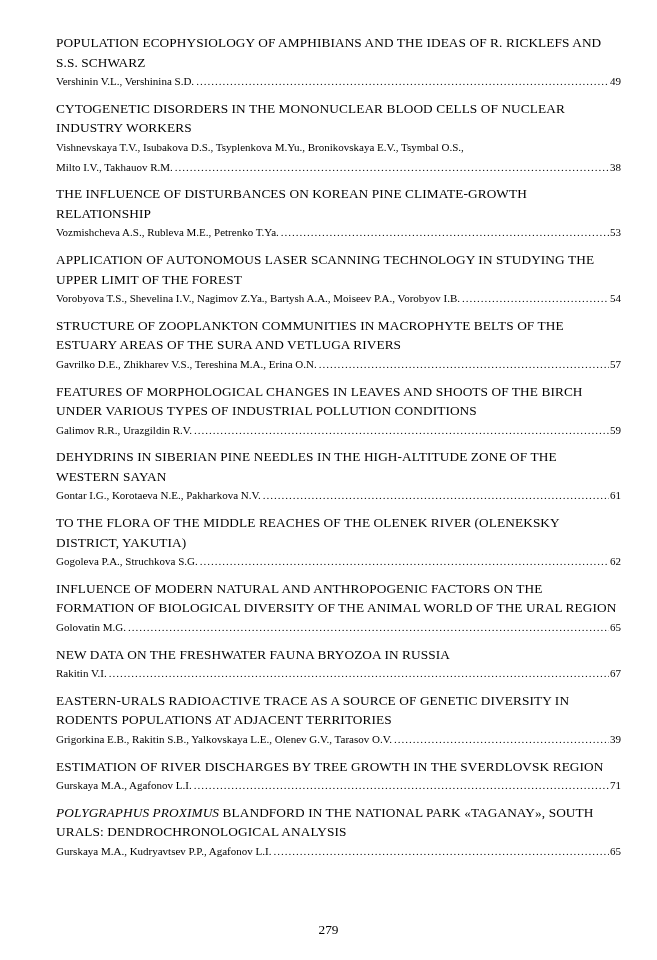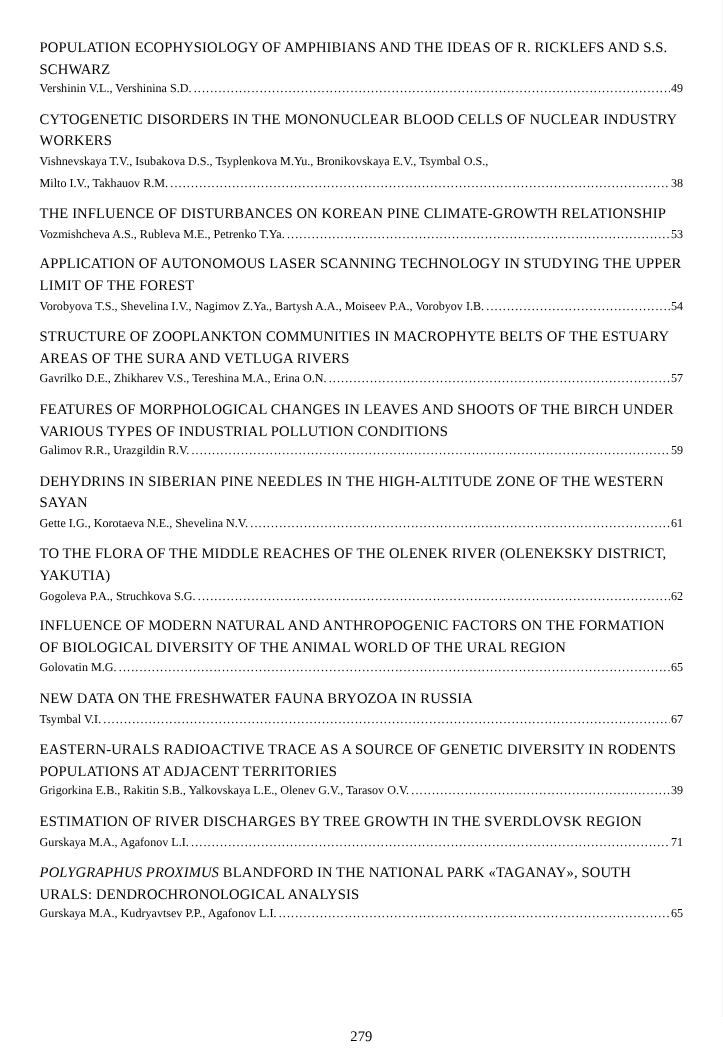--- a/index.html
+++ b/index.html
@@ -7,21 +7,21 @@
     padding: 0;
     background: #e8e8e8;
   }
   .page {
     position: relative;
     width: 657px;
     height: 960px;
     margin: 0 auto;
     background: #ffffff;
     box-sizing: border-box;
-    padding: 33px 36px 0 36px;
+    padding: 33px 36px 0 56px;
     font-family: "Liberation Serif", "DejaVu Serif", serif;
     color: #000000;
     overflow: hidden;
   }
   .toc {
     display: block;
   }
   .entry {
     margin: 0 0 7px 0;
   }
@@ -59,21 +59,21 @@
     content: "..........................................................................................................................................................................................................";
     letter-spacing: 1px;
   }
   .pg {
     flex: 0 0 auto;
     white-space: nowrap;
   }
   .page-footer {
     position: absolute;
     left: 0;
-    bottom: 10px;
+    bottom: 22px;
     width: 100%;
     text-align: center;
     font-size: 13.3px;
   }
 </style>
 </head>
 <body>
 
 <div class="page">
   <main class="toc" id="toc-list">
@@ -143,21 +143,21 @@
             <span class="leader"></span>
             <span class="pg">59</span>
           </div>
         </div>
   </section>
 
   <section class="entry">
     <h2 class="title">DEHYDRINS IN SIBERIAN PINE NEEDLES IN THE HIGH-ALTITUDE ZONE OF THE WESTERN SAYAN</h2>
     <div class="authors-block">
           <div class="authors-row">
-            <span class="authors">Gette I.G., Korotaeva N.E., Shevelina N.V.</span>
+            <span class="authors">Gontar I.G., Korotaeva N.E., Pakharkova N.V.</span>
             <span class="leader"></span>
             <span class="pg">61</span>
           </div>
         </div>
   </section>
 
   <section class="entry">
     <h2 class="title">TO THE FLORA OF THE MIDDLE REACHES OF THE OLENEK RIVER (OLENEKSKY DISTRICT, YAKUTIA)</h2>
     <div class="authors-block">
           <div class="authors-row">
@@ -176,21 +176,21 @@
             <span class="leader"></span>
             <span class="pg">65</span>
           </div>
         </div>
   </section>
 
   <section class="entry">
     <h2 class="title">NEW DATA ON THE FRESHWATER FAUNA BRYOZOA IN RUSSIA</h2>
     <div class="authors-block">
           <div class="authors-row">
-            <span class="authors">Tsymbal V.I.</span>
+            <span class="authors">Rakitin V.I.</span>
             <span class="leader"></span>
             <span class="pg">67</span>
           </div>
         </div>
   </section>
 
   <section class="entry">
     <h2 class="title">EASTERN-URALS RADIOACTIVE TRACE AS A SOURCE OF GENETIC DIVERSITY IN RODENTS POPULATIONS AT ADJACENT TERRITORIES</h2>
     <div class="authors-block">
           <div class="authors-row">

